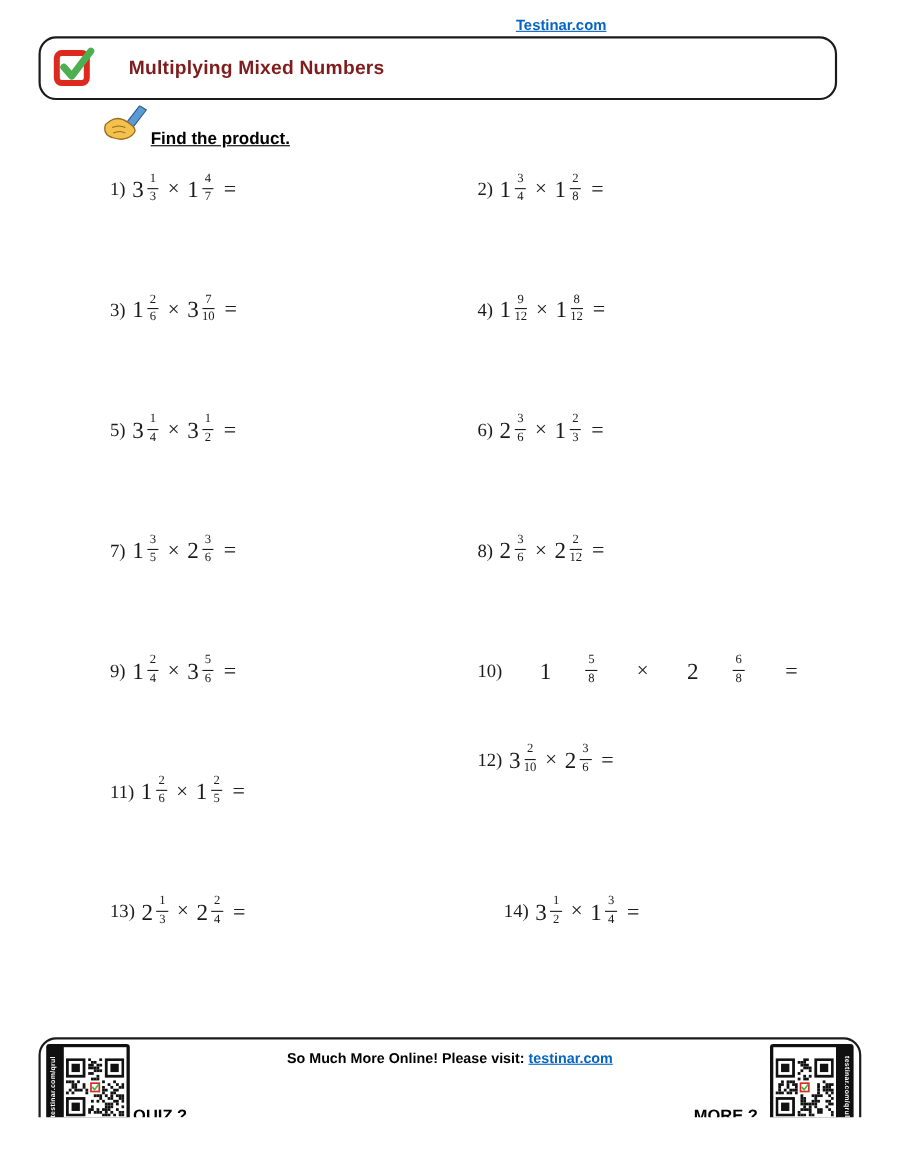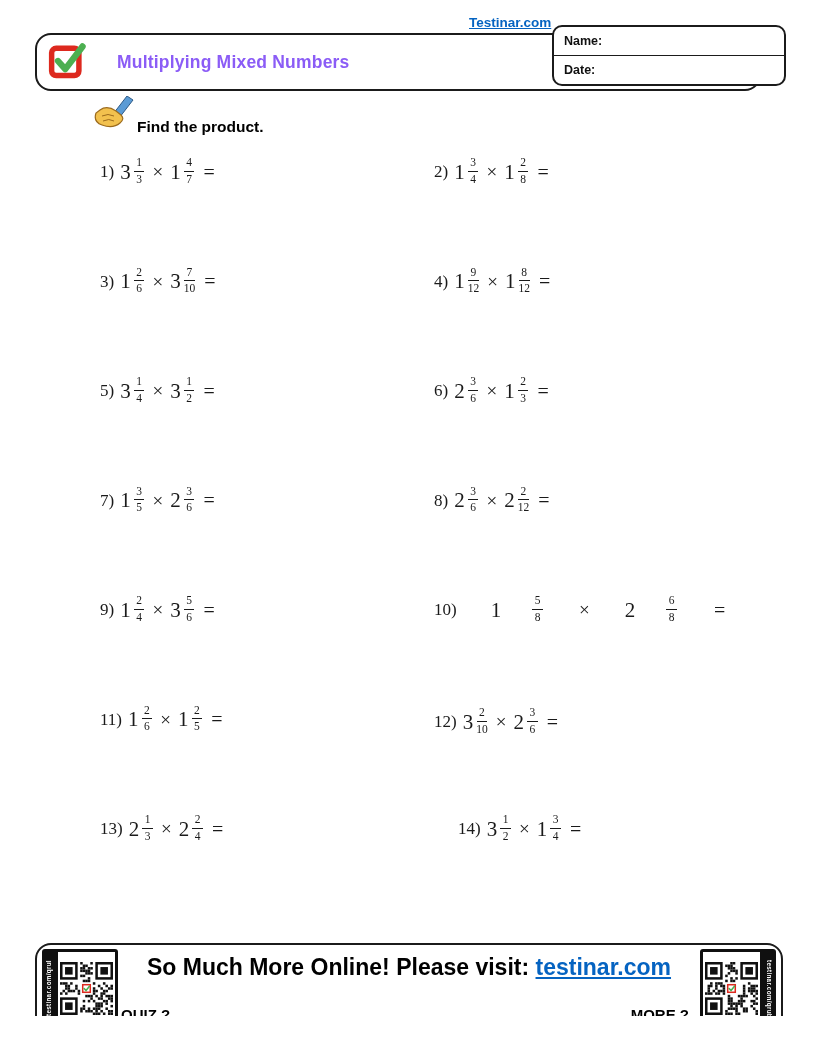--- a/index.html
+++ b/index.html
@@ -6,48 +6,48 @@
   .page{position:relative;width:816px;height:1016px;background:#fff;overflow:hidden;
         font-family:"Liberation Sans",sans-serif;color:#111;}
 
   
   .top-link{position:absolute;left:469px;top:15px;font-size:13.5px;font-weight:bold;
             color:#0563C1;text-decoration:underline;cursor:pointer;}
   .header-box{position:absolute;left:35px;top:33px;width:722px;height:54px;
               border:2.5px solid #1b1b1b;border-radius:16px;background:#fff;}
   .logo{position:absolute;left:11px;top:6px;width:40px;height:40px;}
   .title{position:absolute;left:80px;top:50%;transform:translateY(-50%);
-         font-size:17.5px;font-weight:bold;color:#8b5cf6;letter-spacing:.2px;white-space:nowrap;}
+         font-size:17.5px;font-weight:bold;color:#7f1d1d;letter-spacing:.2px;white-space:nowrap;}
   .name-box{position:absolute;left:552px;top:25px;width:230px;height:57px;background:#fff;
             border:2px solid #1b1b1b;border-radius:10px;display:flex;flex-direction:column;z-index:2;}
   .nrow{flex:1;display:flex;align-items:center;padding:0 10px;font-size:12.5px;font-weight:bold;}
   .nrow + .nrow{border-top:1.6px solid #1b1b1b;}
   .fill-line{flex:1;height:100%;cursor:text;}
 
   
   .hand-icon{position:absolute;left:94px;top:96px;width:44px;height:36px;}
-  .instruction-text{position:absolute;left:137px;top:118px;font-size:15.5px;font-weight:bold;color:#000;}
+  .instruction-text{position:absolute;left:137px;top:118px;font-size:15.5px;font-weight:bold;color:#000;text-decoration:underline;}
 
   
   .problem{position:absolute;display:flex;align-items:center;height:44px;
            font-family:"Liberation Serif",serif;font-size:20px;color:#1a1a1a;}
   .pnum{font-size:17px;margin-right:6px;}
   .whole{font-size:21px;}
   .frac{display:inline-flex;flex-direction:column;align-items:center;
         font-size:11.5px;line-height:1.15;margin:0 1px 0 3px;transform:translateY(-1px);}
   .ftop{padding:0 2.5px 1px;border-bottom:1.2px solid #1a1a1a;}
   .fbot{padding-top:1px;}
   .times{margin:0 7px;font-size:19px;}
   .equals{margin-left:8px;font-size:20px;}
 
   
   .footer-box{position:absolute;left:35px;top:943px;width:744px;height:87px;
               border:2.5px solid #1b1b1b;border-radius:16px;background:#fff;}
   .footer-msg{position:absolute;left:90px;right:90px;top:9px;text-align:center;
-              font-size:23px;font-weight:bold;color:#000;white-space:nowrap;}
+              font-size:13px;font-weight:bold;color:#000;white-space:nowrap;}
   .footer-msg a{color:#0563C1;text-decoration:underline;cursor:pointer;}
   .qr-block{position:absolute;top:4px;background:#101010;border-radius:3px;display:flex;height:79px;}
   .qr-left{left:5px;}
   .qr-right{right:5px;}
   .qr-caption{width:13px;color:#fff;font-size:6.3px;font-weight:bold;letter-spacing:.3px;
               display:flex;align-items:center;justify-content:center;overflow:hidden;
               font-family:"Liberation Sans",sans-serif;}
   .vert-up{writing-mode:vertical-rl;transform:rotate(180deg);}
   .vert-down{writing-mode:vertical-rl;}
   .qr-white{background:#fff;margin:3px;width:57px;display:flex;align-items:center;justify-content:center;}
@@ -63,30 +63,20 @@
   <a class="top-link">Testinar.com</a>
 
   <div class="header-box">
     <svg class="logo" viewBox="0 0 44 44">
       <rect x="4" y="8" width="30" height="30" rx="5" fill="#fff" stroke="#DD291E" stroke-width="6"></rect>
       <path d="M11 22 L19 31 L38 6" fill="none" stroke="#4CAF50" stroke-width="7" stroke-linecap="round" stroke-linejoin="round"></path>
     </svg>
     <div class="title">Multiplying Mixed Numbers</div>
   </div>
 
-  <div class="name-box">
-    <div class="nrow">
-      <span>Name:</span>
-      <span class="fill-line"></span>
-    </div>
-    <div class="nrow">
-      <span>Date:</span>
-      <span class="fill-line"></span>
-    </div>
-  </div>
 
   <svg class="hand-icon" viewBox="0 0 44 36">
     <polygon points="33,0 39,4 22,26 16,22" fill="#5B9BD5" stroke="#2e5a86" stroke-width="1"></polygon>
     <polygon points="16,22 22,26 17,30" fill="#e9d8a6" stroke="#8a6d1a" stroke-width="0.8"></polygon>
     <path d="M2 17 q-3 9 6 12 q11 4 18 -2 q5 -4 1 -8 l-5 -4 q-9 -6 -16 -1 z" fill="#F2C14E" stroke="#9c6b1d" stroke-width="1.2"></path>
     <path d="M8 20 q6 -3 12 0 M9 25 q6 -3 11 0" fill="none" stroke="#9c6b1d" stroke-width="1"></path>
   </svg>
   <span class="instruction-text">Find the product.</span>
 
   <div id="problems">
@@ -248,21 +238,21 @@
           <span class="fbot">6</span>
         </span>
         <span class="times">×</span>
         <span class="whole">1</span>
         <span class="frac">
           <span class="ftop">2</span>
           <span class="fbot">5</span>
         </span>
         <span class="equals">=</span>
       </div>
-      <div class="problem" style="left: 434px; top: 700px;">
+      <div class="problem" style="left: 434px; top: 669px;">
         <span class="pnum">12)</span>
         <span class="whole">3</span>
         <span class="frac">
           <span class="ftop">2</span>
           <span class="fbot">10</span>
         </span>
         <span class="times">×</span>
         <span class="whole">2</span>
         <span class="frac">
           <span class="ftop">3</span>

